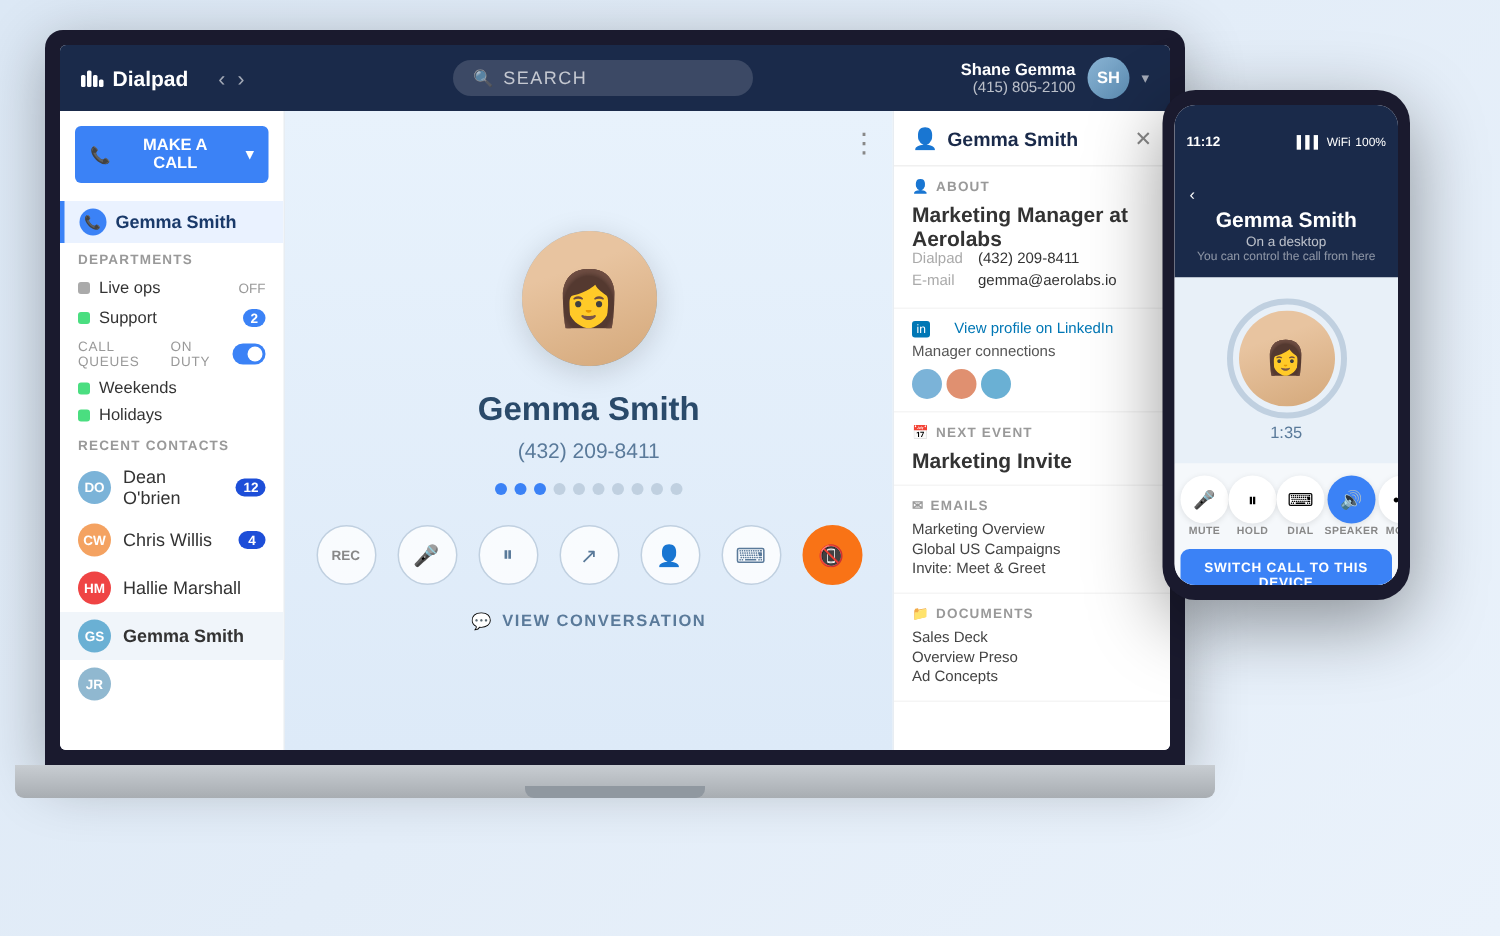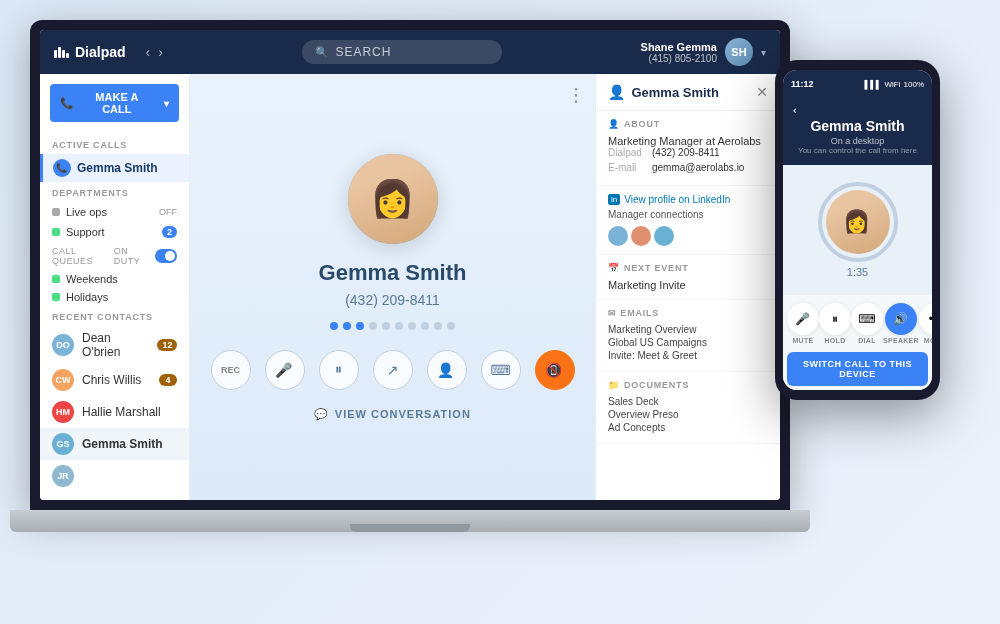--- a/index.html
+++ b/index.html
@@ -240,21 +240,21 @@
       color: #333;
     }
 
     .sidebar-item.active {
       background: #f0f5fa;
       font-weight: 600;
     }
 
     .sidebar-item-badge {
       margin-left: auto;
-      background: #a16207;
+      background: #1d4ed8;
       color: white;
       font-size: 9px;
       font-weight: 700;
       padding: 1px 5px;
       border-radius: 10px;
       min-width: 18px;
       text-align: center;
     }
 
     .dept-row {
@@ -490,21 +490,21 @@
 
     .panel-info-value {
       color: #333;
     }
 
     .linkedin-link {
       font-size: 10px;
       color: #0077b5;
       display: flex;
       align-items: center;
-      gap: 4px;
+      gap: 16px;
       margin-bottom: 4px;
     }
 
     .shared-connections {
       font-size: 10px;
       color: #555;
       margin-bottom: 6px;
     }
 
     .connection-avatars {
@@ -514,23 +514,23 @@
     }
 
     .conn-avatar {
       width: 20px;
       height: 20px;
       border-radius: 50%;
       background: linear-gradient(135deg, #a0b4c8, #7090b0);
     }
 
     .panel-item-title {
-      font-size: 11px;
+      font-size: 14px;
       color: #333;
-      font-weight: 400;
+      font-weight: 700;
     }
 
     .email-item {
       font-size: 10px;
       color: #444;
       margin-bottom: 2px;
     }
 
     .doc-item {
       font-size: 10px;
@@ -556,21 +556,21 @@
       height: 100%;
       background: #f5f8fb;
       border-radius: 14px;
       overflow: hidden;
       display: flex;
       flex-direction: column;
     }
 
     .phone-status-bar {
       background: #1a2a4a;
-      padding: 9px 8px;
+      padding: 19px 8px;
       display: flex;
       justify-content: space-between;
       align-items: center;
     }
 
     .phone-time {
       color: white;
       font-size: 9px;
       font-weight: 700;
     }
@@ -809,21 +809,20 @@
 
         <div class="app-body">
 
           <div class="sidebar">
             <button class="make-call-btn">
               <span>📞</span>
               <span>MAKE A CALL</span>
               <span class="dropdown-arrow">▾</span>
             </button>
 
-            <div class="sidebar-section-label">ACTIVE CALLS</div>
             <div class="sidebar-active-call">
               <div class="call-icon">📞</div>
               <span>Gemma Smith</span>
             </div>
 
             <div class="sidebar-section-label">DEPARTMENTS</div>
             <div class="dept-row">
               <div class="dept-dot" style="background:#aaa;"></div>
               <span class="dept-label">Live ops</span>
               <span style="font-size:9px;color:#999;">OFF</span>

